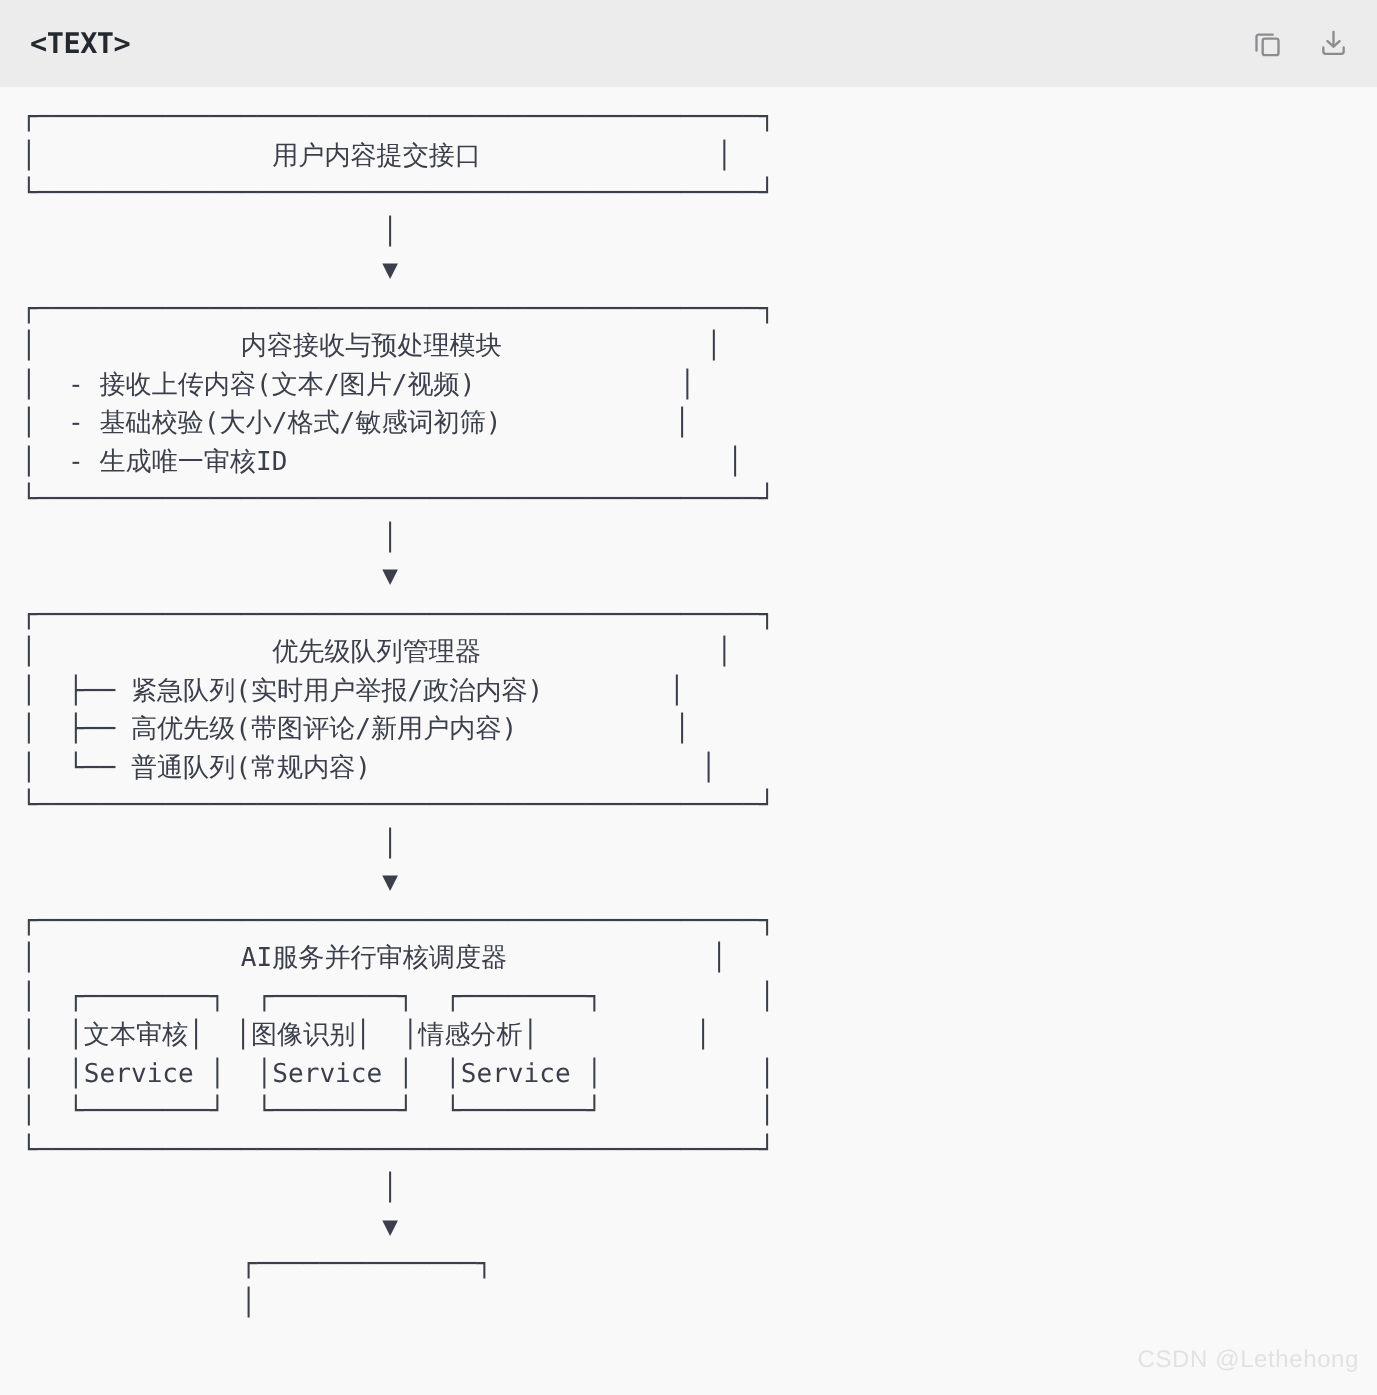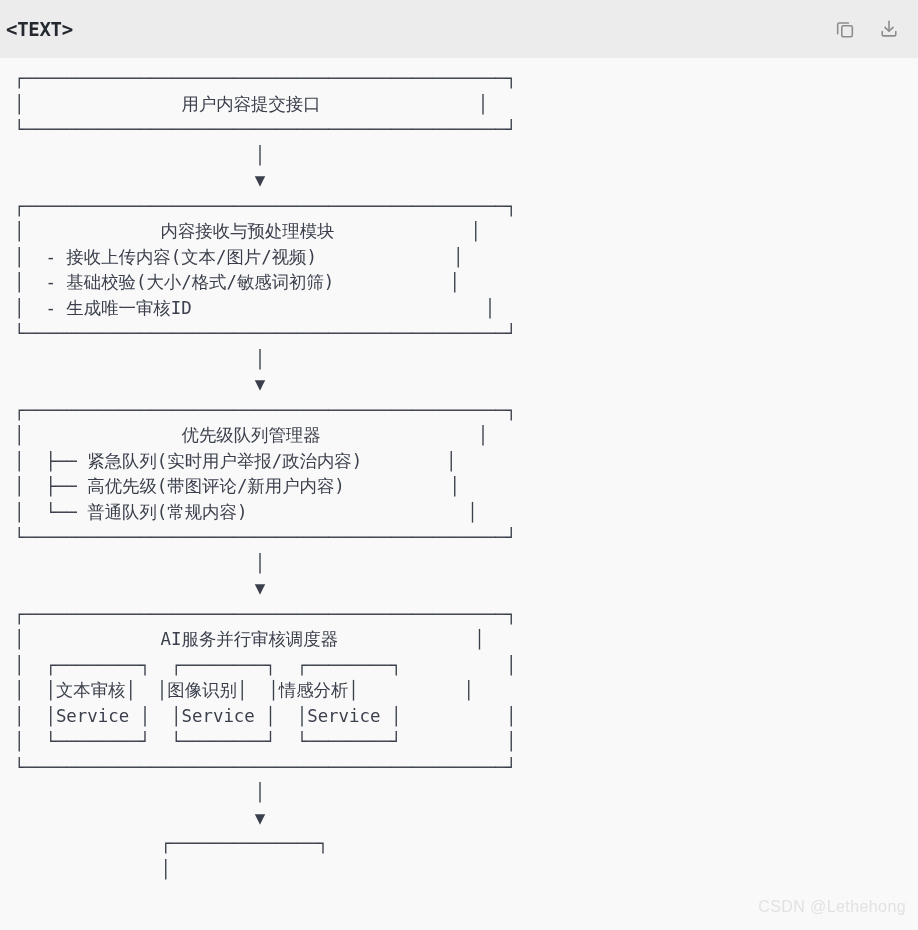--- a/index.html
+++ b/index.html
@@ -26,21 +26,21 @@
   
   .titlebar {
     position: absolute;
     top: 0; left: 0;
     width: 918px;
     height: 58px;
     background: #ececec;
     display: flex;
     align-items: center;
     box-sizing: border-box;
-    padding: 0 18px 0 6px;
+    padding: 0 18px 0 20px;
   }
   .titlebar-label {
     font-family: "DejaVu Sans Mono", "Liberation Mono", monospace;
     font-size: 19px;
     font-weight: 700;
     color: #24292f;
     letter-spacing: -0.3px;
     line-height: 1;
     white-space: pre;
   }

